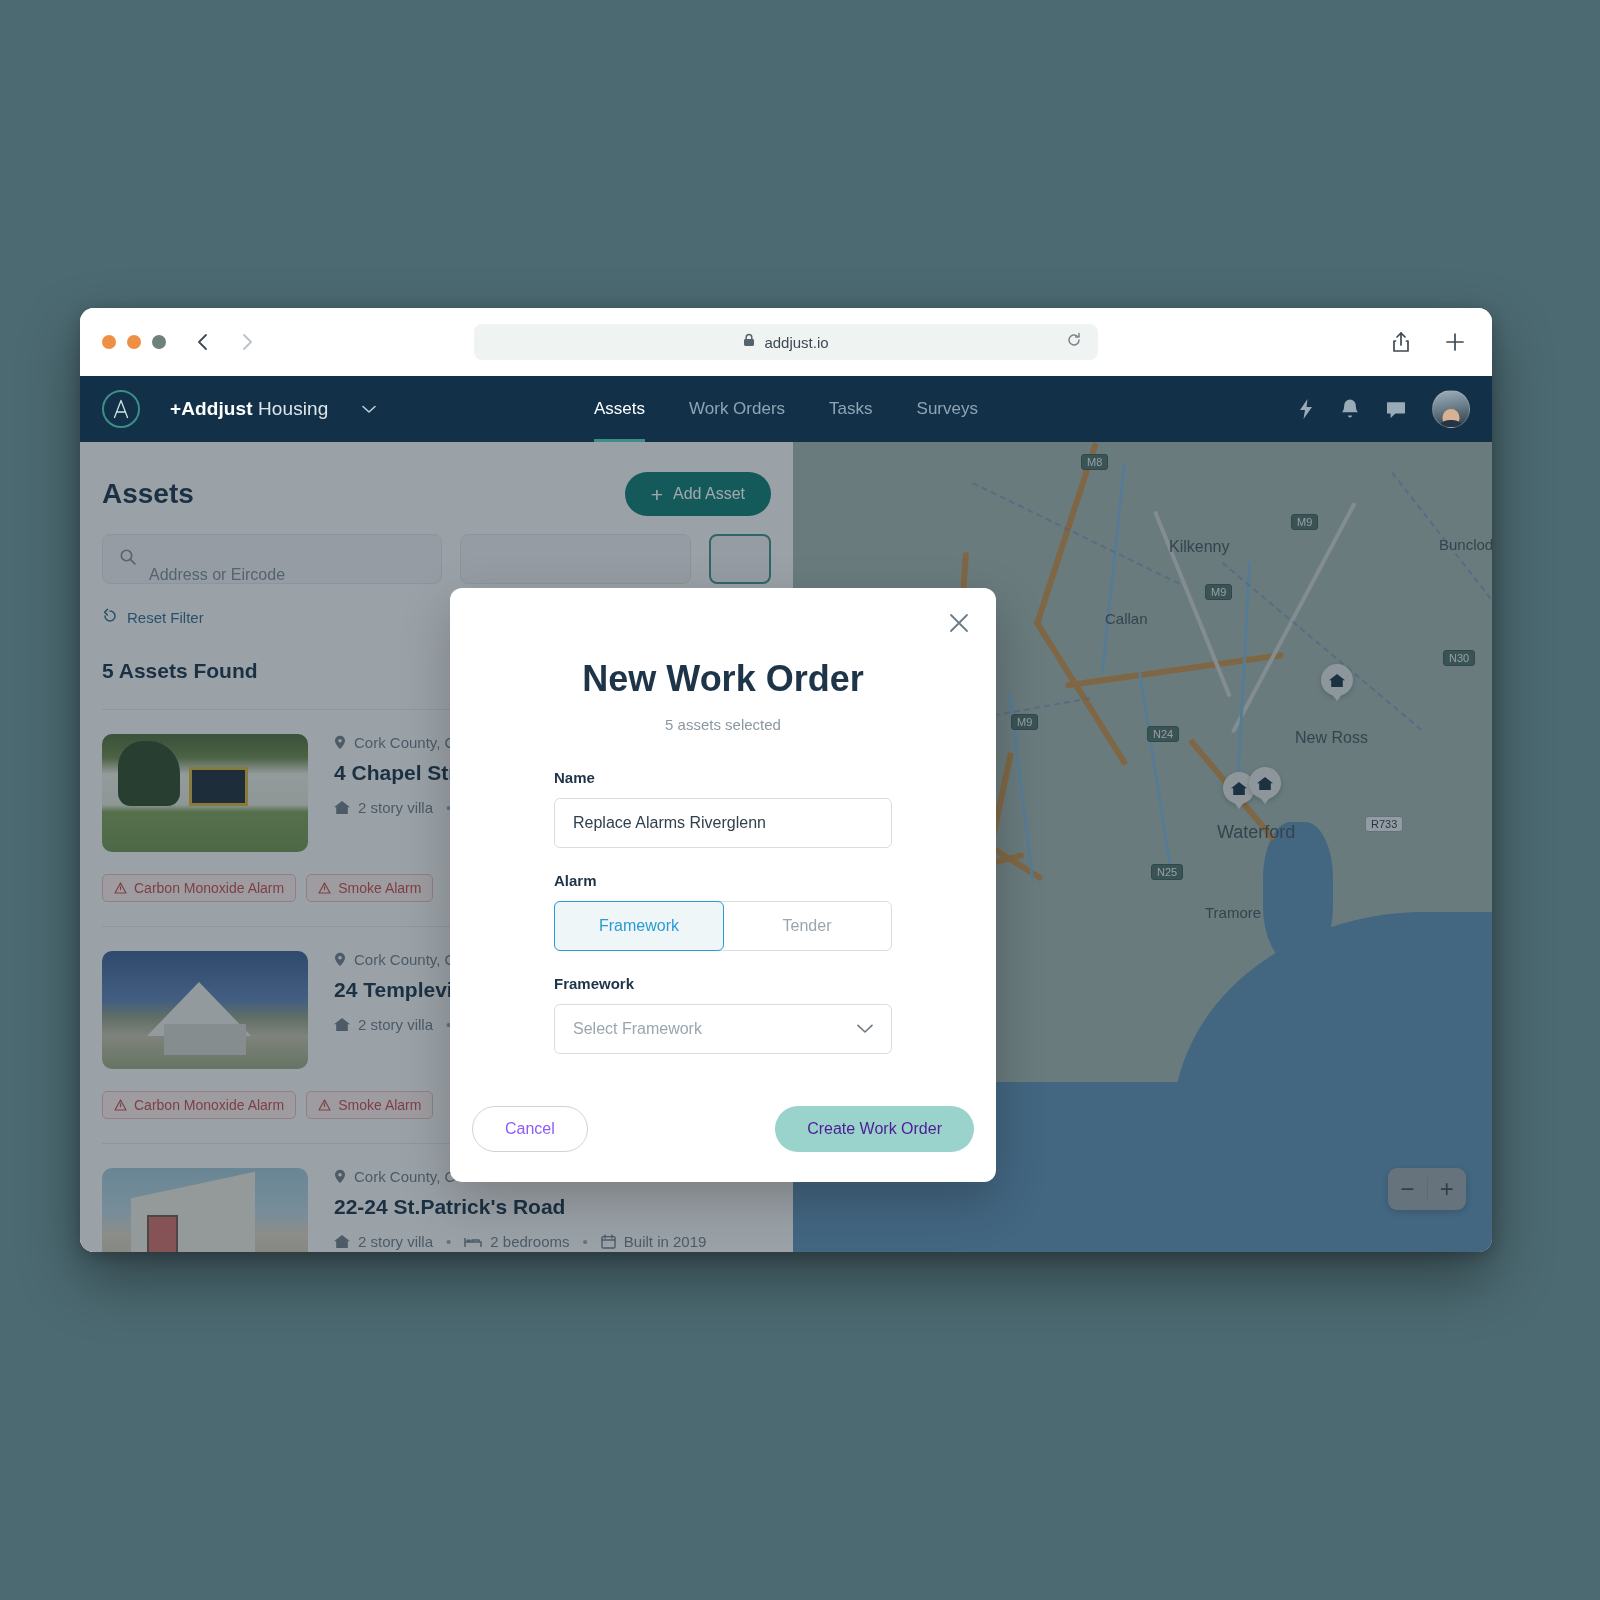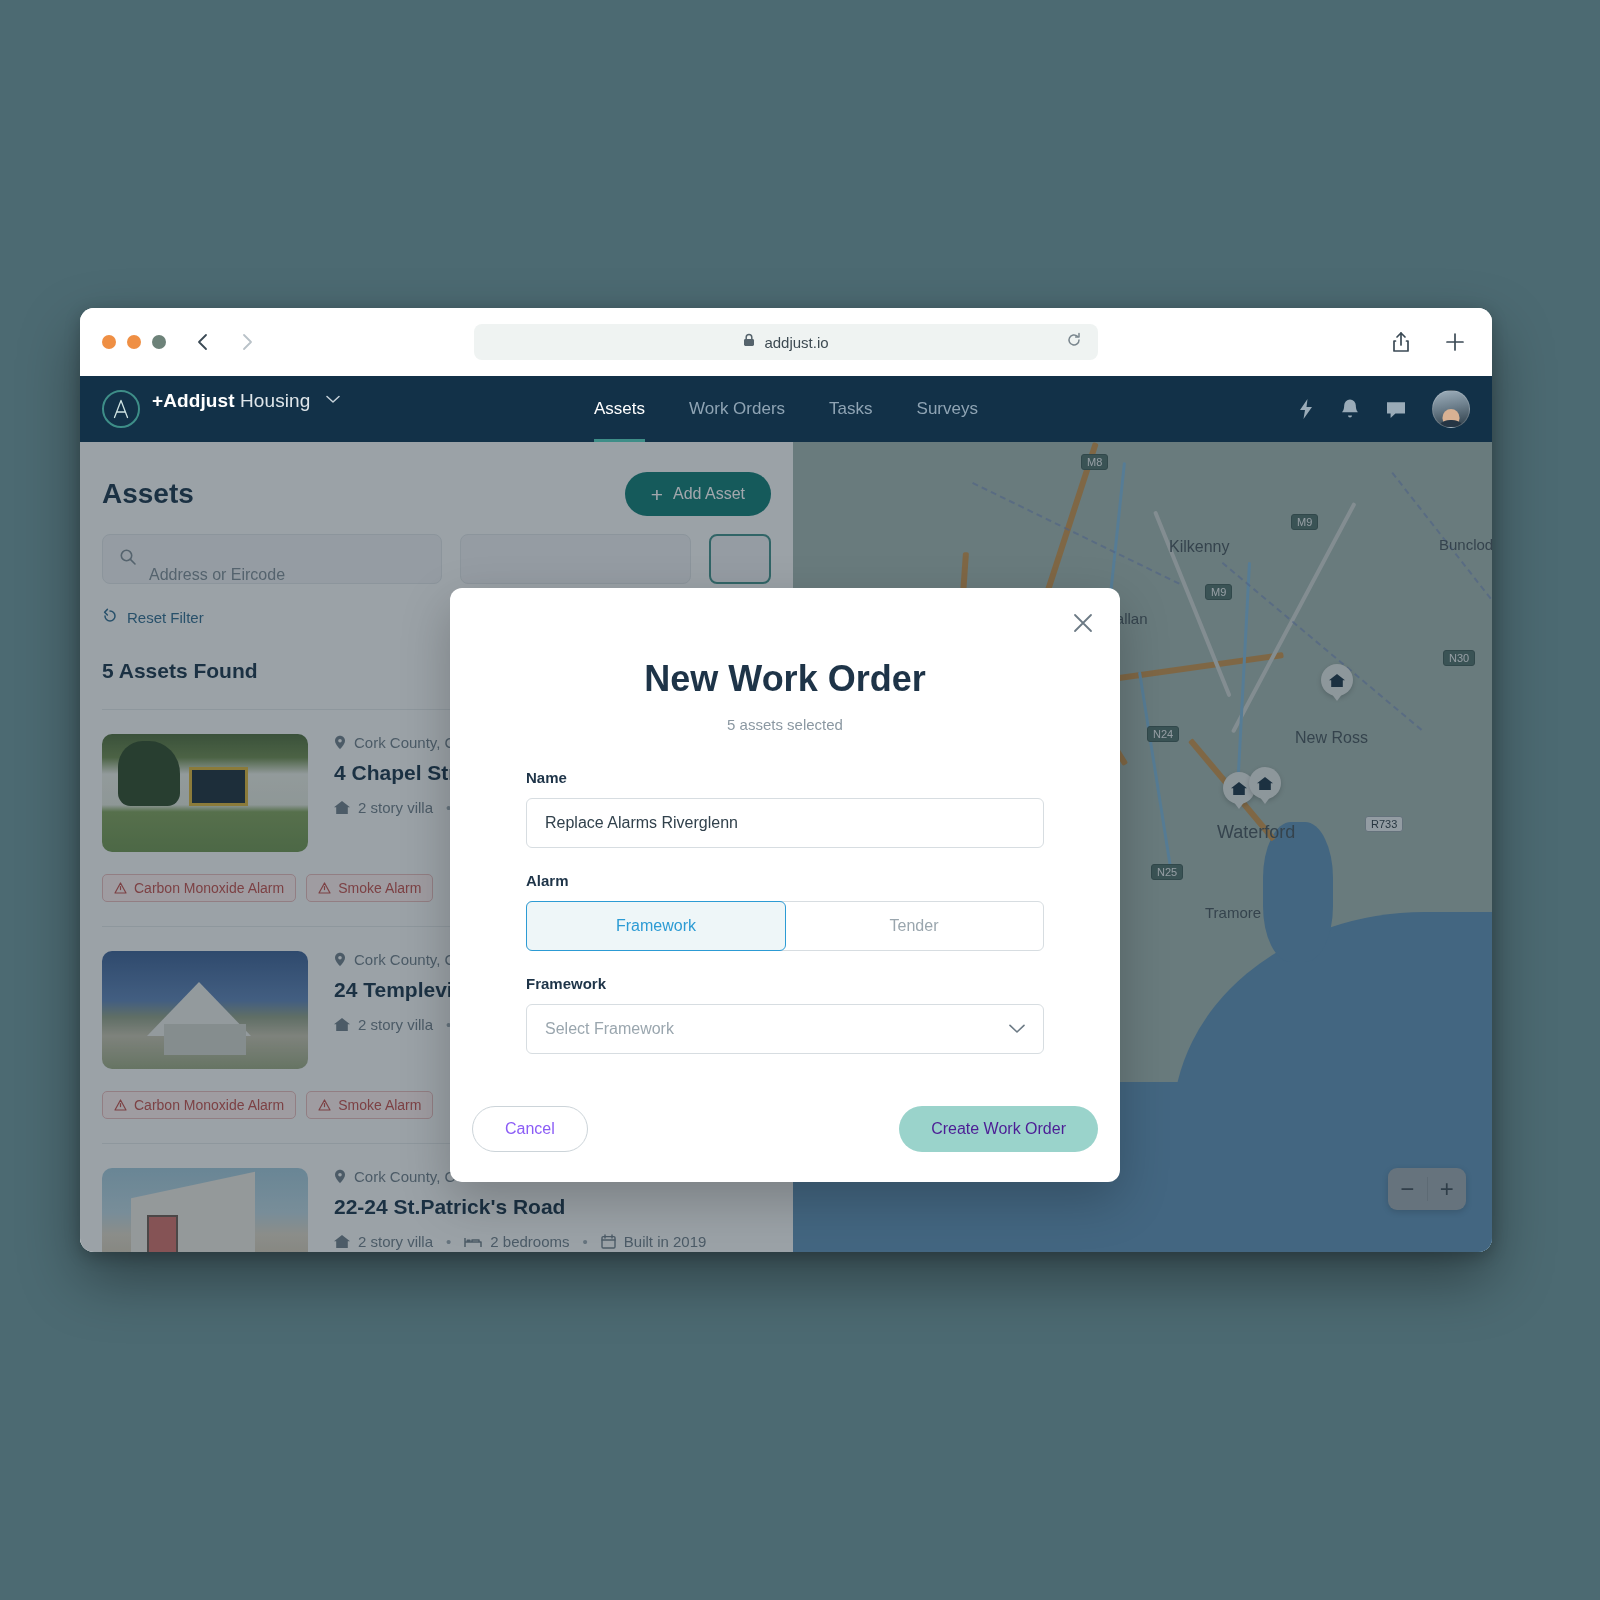--- a/index.html
+++ b/index.html
@@ -59,21 +59,21 @@
 
   
   .app { position: relative; height: 876px; display: flex; }
 
   .appbar {
     position: absolute; left: 0; top: 0; right: 0; height: 66px;
     background: #123148;
     display: flex; align-items: center;
     z-index: 5;
   }
-  .brand { display: flex; gap: 12px; padding-left: 22px; }
+  .brand { display: flex; align-items: center; gap: 30px; padding-left: 22px; }
   .logo {
     width: 38px; height: 38px; border-radius: 50%;
     border: 2px solid #3e8e88;
     display: flex; align-items: center; justify-content: center;
   }
   .brand-text { font-size: 19px; color: #dfe6ea; letter-spacing: .1px; }
   .brand-text b { color: #ffffff; font-weight: 700; }
   .brand-caret { margin-left: 4px; }
 
   .mainnav { position: absolute; left: 50%; transform: translateX(-50%); display: flex; gap: 0; height: 66px; }
@@ -224,32 +224,32 @@
   .scrim {
     position: absolute; left: 0; top: 66px; right: 0; bottom: 0;
     background: rgba(30,45,58,.42);
     z-index: 20;
   }
 
   
   .modal {
     position: absolute; z-index: 30;
     left: 370px; top: 212px;
-    width: 670px;
+    width: 546px;
     background: #fff; border-radius: 12px;
     box-shadow: 0 18px 50px rgba(0,0,0,.22);
     padding: 0 0 0 0;
   }
   .modal-close {
     position: absolute; right: 22px; top: 20px;
     width: 30px; height: 30px; display: flex; align-items: center; justify-content: center;
   }
   .modal-title { text-align: center; font-size: 36px; font-weight: 700; color: #1e3448; padding: 70px 0 0; }
   .modal-sub { text-align: center; font-size: 15px; color: #8b98a2; padding: 16px 0 0; }
-  .modal-body { padding: 36px 76px 0; }
+  .modal-body { padding: 36px 104px 0; }
   .fld { margin-bottom: 24px; }
   .fld:last-child { margin-bottom: 0; }
   .lbl { font-size: 15px; font-weight: 700; color: #1e3448; margin-bottom: 12px; }
   .txt {
     width: 100%; height: 50px;
     border: 1px solid #d7dde1; border-radius: 6px;
     padding: 0 18px; font-size: 16px; font-family: inherit; color: #31414c;
     outline: none; background: #fff;
   }
   .seg { display: flex; border: 1px solid #d7dde1; border-radius: 6px; height: 50px; overflow: visible; }

